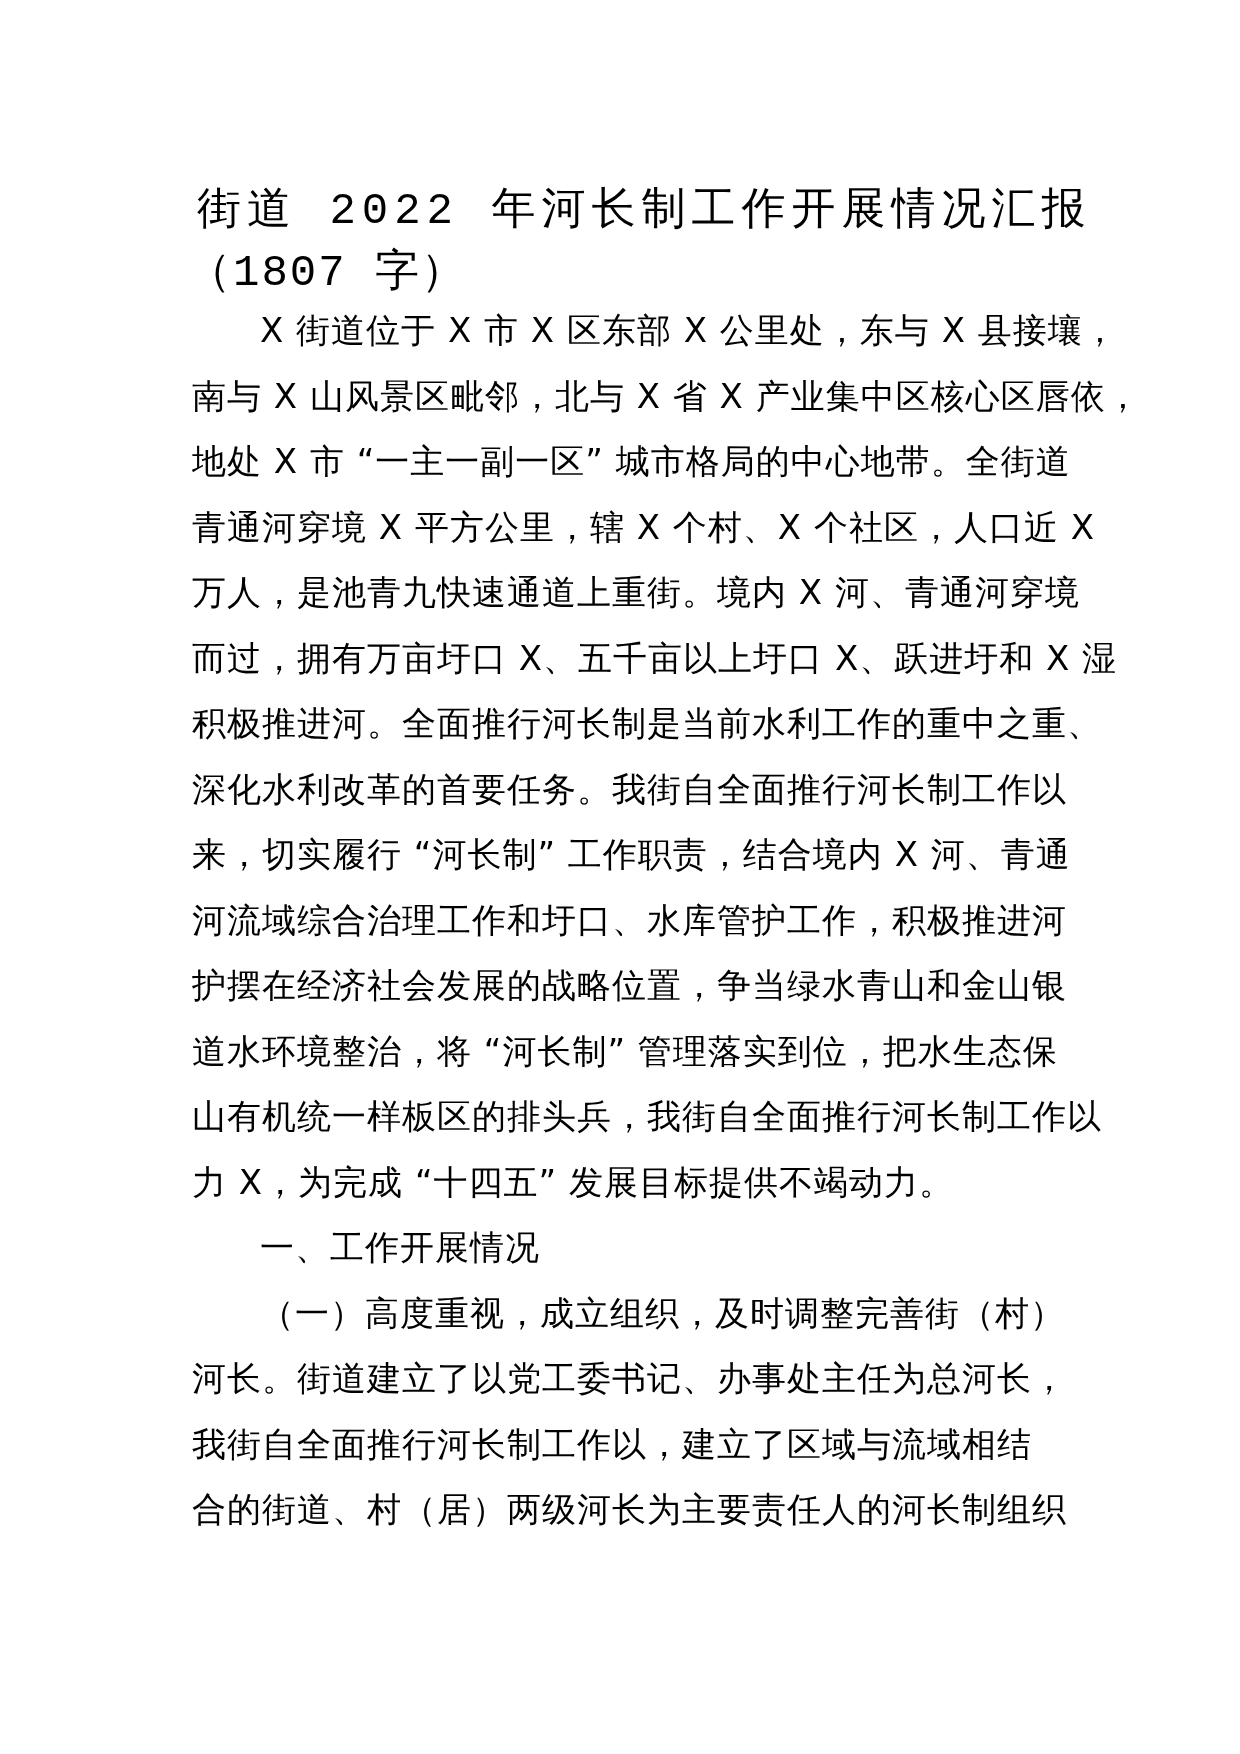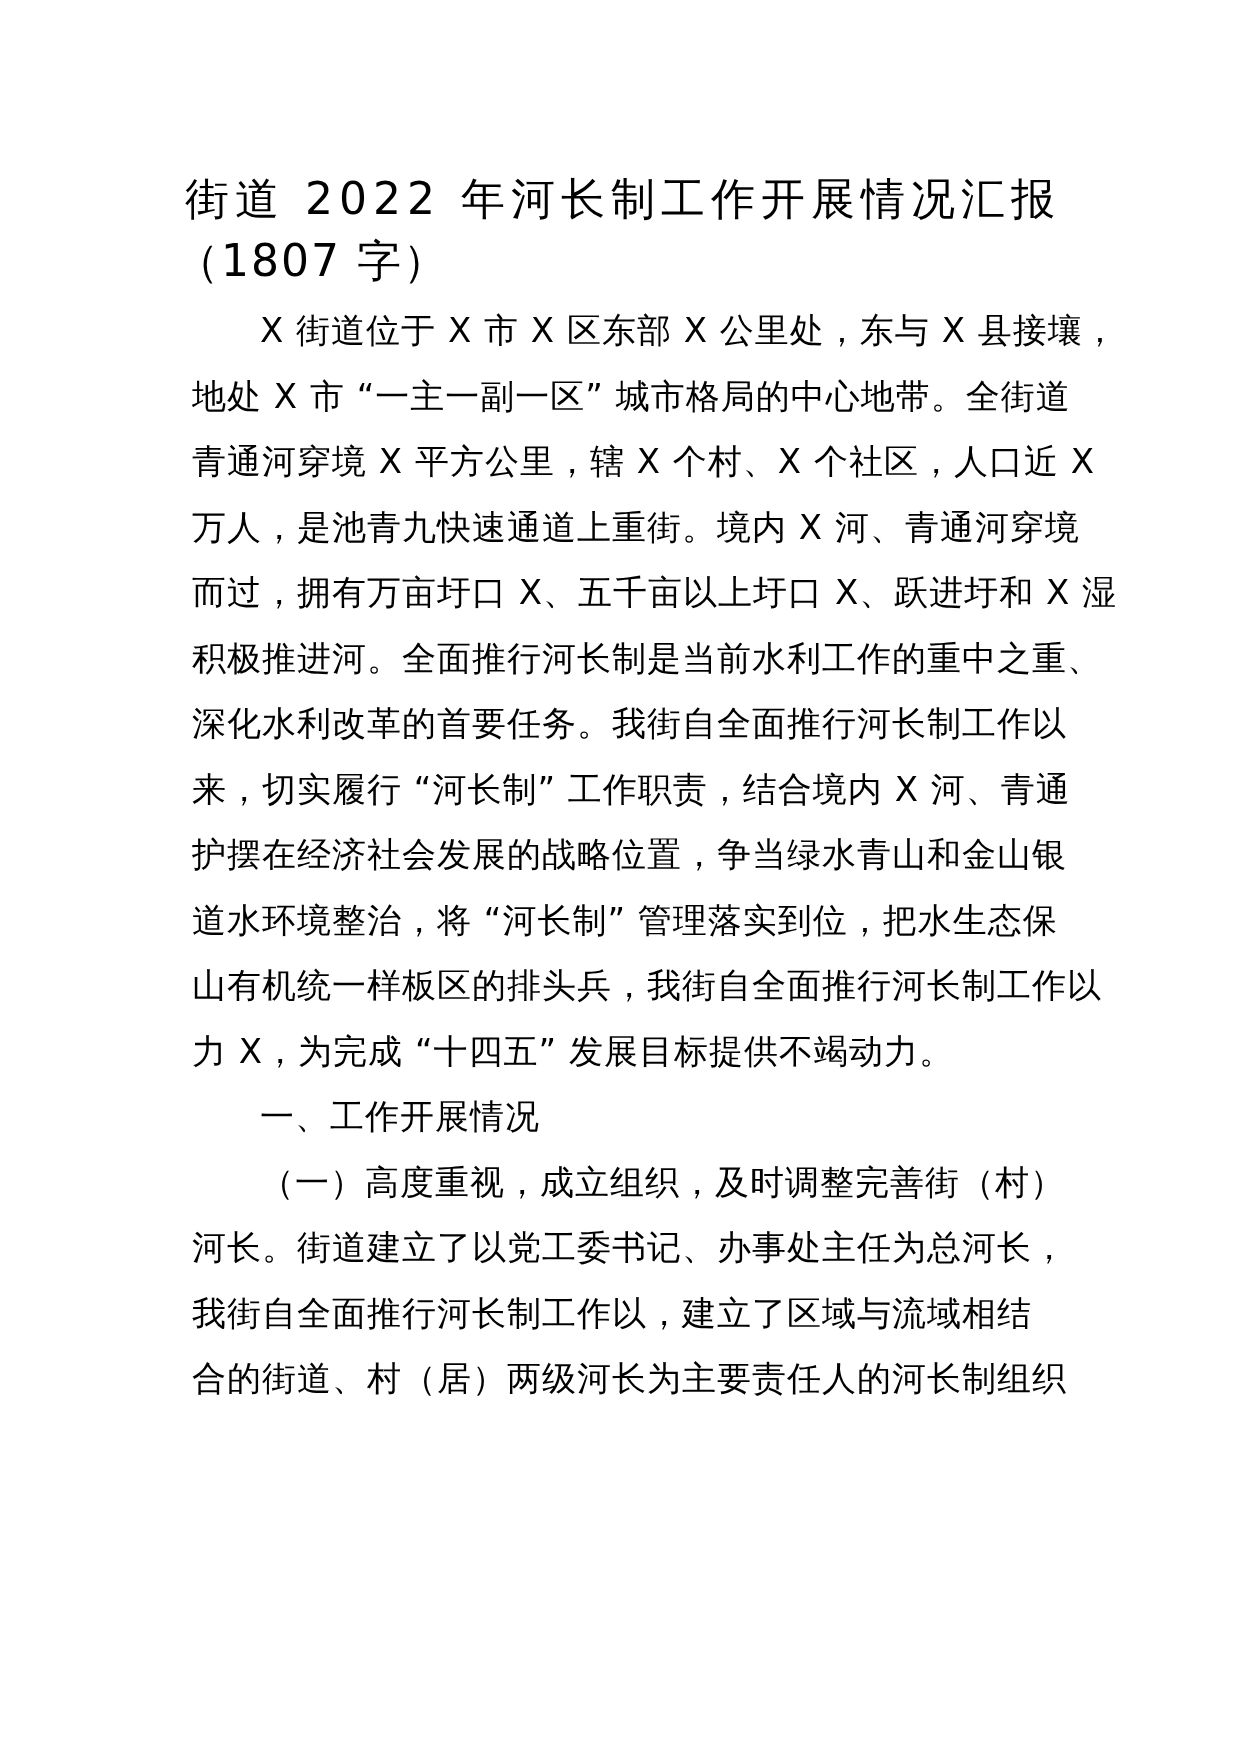--- a/index.html
+++ b/index.html
@@ -12,34 +12,36 @@
   .title .line2 { margin-left: -10px; letter-spacing: 2px; }
   .body { position: absolute; left: 192px; top: 298px; width: 900px; }
   .line-text { display: block; white-space: nowrap; font-size: 34px; line-height: 65.5px;
                height: 65.5px; letter-spacing: 1px; }
   .indent { padding-left: 68px; }
 </style>
 </head>
 <body>
 
 <div class="page">
-  <h1 class="title" style="margin:0;">
+  <h1 class="title" style="margin:12px;font-family:Liberation Mono, monospace;">
     <span class="line">街道 2022 年河长制工作开展情况汇报</span>
     <span class="line line2">（1807 字）</span>
   </h1>
 
   <div class="body">
     <span class="line-text indent">X 街道位于 X 市 X 区东部 X 公里处，东与 X 县接壤，</span>
+    <span class="line-text">南与 X 山风景区毗邻，北与 X 省 X 产业集中区核心区唇依，</span>
     <span class="line-text">地处 X 市 “一主一副一区” 城市格局的中心地带。全街道</span>
     <span class="line-text">青通河穿境 X 平方公里，辖 X 个村、X 个社区，人口近 X</span>
     <span class="line-text">万人，是池青九快速通道上重街。境内 X 河、青通河穿境</span>
     <span class="line-text">而过，拥有万亩圩口 X、五千亩以上圩口 X、跃进圩和 X 湿</span>
     <span class="line-text">积极推进河。全面推行河长制是当前水利工作的重中之重、</span>
     <span class="line-text">深化水利改革的首要任务。我街自全面推行河长制工作以</span>
     <span class="line-text">来，切实履行 “河长制” 工作职责，结合境内 X 河、青通</span>
+    <span class="line-text">河流域综合治理工作和圩口、水库管护工作，积极推进河</span>
     <span class="line-text">护摆在经济社会发展的战略位置，争当绿水青山和金山银</span>
     <span class="line-text">道水环境整治，将 “河长制” 管理落实到位，把水生态保</span>
     <span class="line-text">山有机统一样板区的排头兵，我街自全面推行河长制工作以</span>
     <span class="line-text">力 X，为完成 “十四五” 发展目标提供不竭动力。</span>
     <span class="line-text indent">一、工作开展情况</span>
     <span class="line-text indent">（一）高度重视，成立组织，及时调整完善街（村）</span>
     <span class="line-text">河长。街道建立了以党工委书记、办事处主任为总河长，</span>
     <span class="line-text">我街自全面推行河长制工作以，建立了区域与流域相结</span>
     <span class="line-text">合的街道、村（居）两级河长为主要责任人的河长制组织</span>
   </div>

